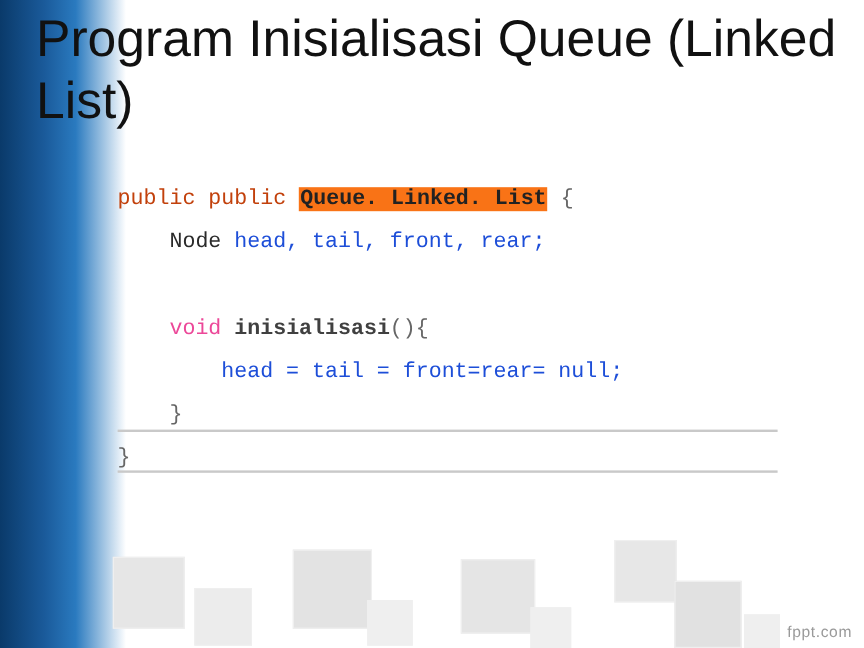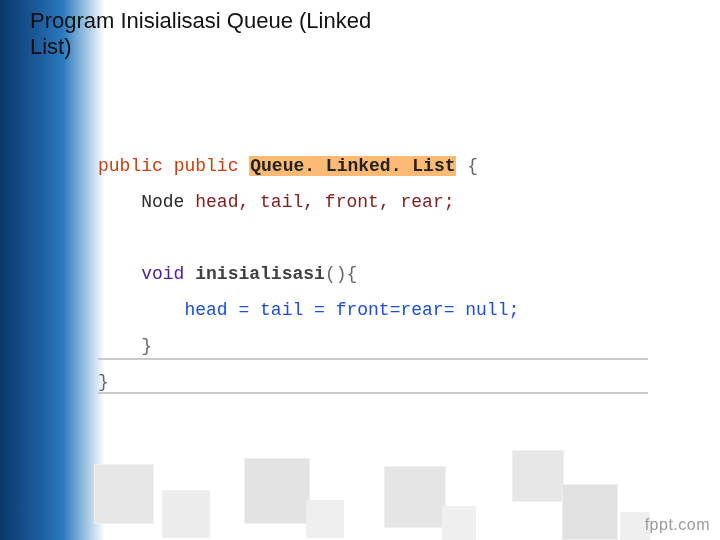--- a/index.html
+++ b/index.html
@@ -17,64 +17,64 @@
       #0a3a6a 0%, #1a5a9a 35%, #2a7abf 60%, #ffffff 100%);
     z-index: 1;
   }
   .title-wrap {
     position: absolute;
     left: 30px; top: 8px; right: 20px;
     z-index: 3;
     text-align: left;
   }
   .title {
-    font-size: 22px;
+    font-size: 43px;
     color: #111;
     line-height: 1.18;
   }
   .title .l2 { display: block; }
   .code-area {
     position: absolute;
     left: 98px; top: 148px; right: 30px;
     z-index: 3;
     font-family: "Courier New", Courier, monospace;
     font-size: 18px;
     line-height: 2.0;
     color: #000;
   }
   .code-line { white-space: pre; }
   .kw-public, .kw-class { color: #c2410c; }
-  .kw-void { color: #4c1d95; }
+  .kw-void { color: #ec4899; }
   .clsname {
-    background: #fdba74;
+    background: #f97316;
     color: #222;
     padding: 0 1px;
     font-weight: bold;
   }
   .Node { color: #2a2a2a; font-weight: normal; }
-  .fields { color: #7f1d1d; }
+  .fields { color: #1d4ed8; }
   .inis { color: #404040; font-weight: bold; }
   .inis-body { color: #1d4ed8; }
   .brace { color: #666; }
   .r1 { position: absolute; left: 98px; top: 358px; width: 550px; height: 2px; background: #c9c9c9; z-index:3;}
   .r2 { position: absolute; left: 98px; top: 392px; width: 550px; height: 2px; background: #c9c9c9; z-index:3;}
   .squares {
     position: absolute;
     left: 64px; bottom: 0; right: 0; height: 120px;
     z-index: 2;
   }
   .sq {
     position: absolute;
     background: #ededed;
     border: 1px solid #efefef;
   }
   .footer-link {
     position: absolute;
     right: 10px; bottom: 6px;
-    font-size: 16px;
+    font-size: 13px;
     color: #9a9a9a;
     z-index: 4;
     letter-spacing: 0.5px;
   }
 </style>
 </head>
 <body>
 
 <div class="sidebar-gradient"></div>
 

